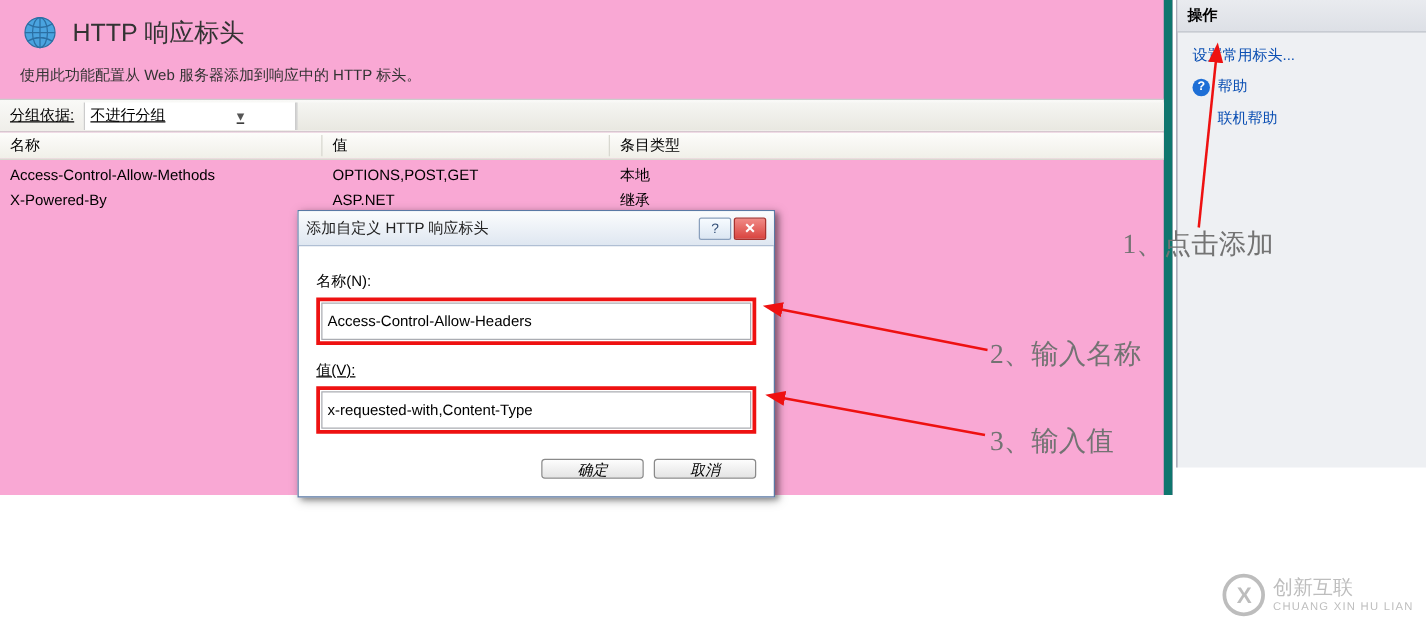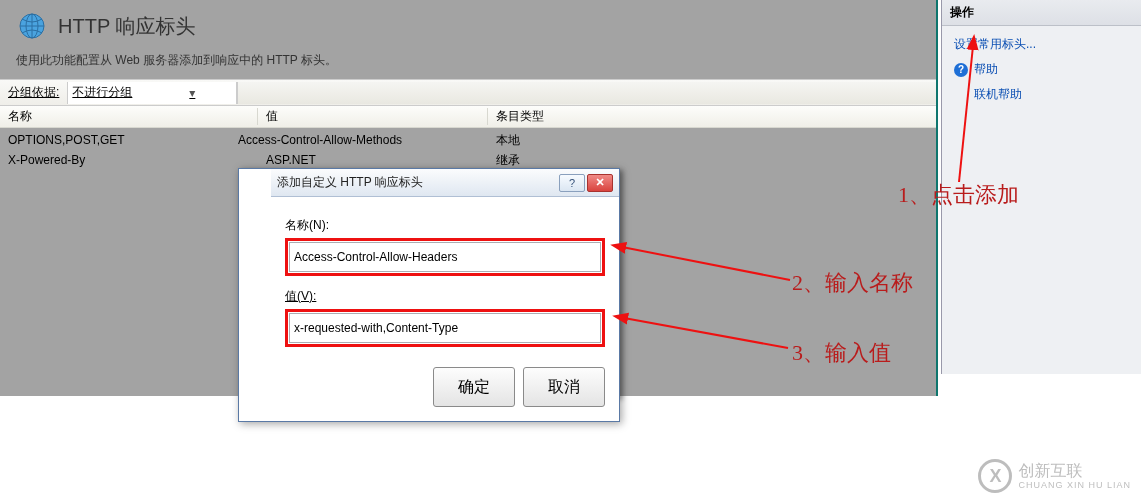--- a/index.html
+++ b/index.html
@@ -1,18 +1,18 @@
 <!DOCTYPE html>
 <html><head>
 <meta charset="utf-8">
 <style>
   * { box-sizing: border-box; margin: 0; padding: 0; font-family: "Microsoft YaHei", "Segoe UI", Tahoma, sans-serif; }
   body { width: 1141px; height: 501px; background: #fff; position: relative; overflow: hidden; font-size: 12px; }
 
-  .main-pane { position: absolute; left: 0; top: 0; width: 938px; height: 396px; background: #a3a3a3; border-right: 2px solid #0f766e; }
+  .main-pane { position: absolute; left: 0; top: 0; width: 938px; height: 396px; background: #f9a8d4; border-right: 7px solid #0f766e; }
   .header { display: flex; align-items: center; padding: 10px 16px 6px 16px; }
   .globe-icon { width: 32px; height: 32px; margin-right: 10px; position: relative; }
   .globe-icon svg { width: 32px; height: 32px; }
   .header-title { font-size: 20px; color: #333; }
   .subtitle { padding: 4px 16px 10px 16px; color: #333; font-size: 12px; }
 
   .group-row { display: flex; align-items: center; border-top: 1px solid #ccc; border-bottom: 1px solid #ccc; background: linear-gradient(#f9f9f7,#efeee9); text-decoration: underline; }
   .group-label { padding: 4px 8px; }
   .group-select { display:flex; align-items:center; border-left:1px solid #ccc; border-right:1px solid #ccc; height: 22px; padding: 0 4px; background:#fff; }
   .group-select span { min-width: 80px; }
@@ -34,34 +34,34 @@
   
   .action-pane { position:absolute; right:0; top:0; width: 200px; height: 374px; background:#eef0f3; border-left: 1px solid #99a; }
   .action-header { background: linear-gradient(#e9ebef,#dde0e6); border-bottom:1px solid #bcc0c8; padding: 4px 8px; font-weight: bold; font-size:12px; }
   .action-list { padding: 6px 6px; }
   .action-item { color:#0b4fb3; padding: 4px 6px; cursor:pointer; display:flex; align-items:center; gap:6px; }
   .help-icon { width:14px; height:14px; border-radius:50%; background:#1e6fd6; display:flex; align-items:center; justify-content:center; color:#fff; font-size:10px; font-weight:bold; }
   .red-box { border: 2px solid #e11; }
 
   
   .dialog-shadow { position:absolute; left:241px; top:170px; width:382px; height:230px; background:rgba(0,0,0,0.25); filter: blur(2px); }
-  .dialog { position:absolute; left:238px; top:168px; width:382px; background:#fff; border:1px solid #5a79a5; box-shadow: 2px 2px 8px rgba(0,0,0,0.35); padding-left: 32px; }
+  .dialog { position:absolute; left:238px; top:168px; width:382px; background:#fff; border:1px solid #5a79a5; box-shadow: 2px 2px 8px rgba(0,0,0,0.35); }
   .titlebar { height:28px; background: linear-gradient(#fbfcfd,#dfe7f1); display:flex; align-items:center; padding: 0 6px; border-bottom:1px solid #b0bfd4; }
   .titlebar-title { flex:1; font-size:12px; color:#222; }
   .tb-btn { width:26px; height:18px; border:1px solid #8aa0bd; background: linear-gradient(#f7fbff,#dbe6f2); margin-left:2px; display:flex; align-items:center; justify-content:center; font-size:11px; color:#36527a; cursor:pointer; border-radius:2px; }
   .tb-close { background: linear-gradient(#f08a86,#d9433e); border-color:#a8322e; color:#fff; font-weight:bold; }
   .dialog-body { padding: 14px 14px 10px 14px; }
   .field-label { font-size:12px; margin: 6px 0 4px 0; }
   .field-input-wrap { border:3px solid #e11; padding:1px; }
   .field-input { width:100%; height: 30px; border:1px solid #abadb3; padding: 2px 4px; font-size:12px; background:#fff; }
   .dialog-buttons { display:flex; justify-content:flex-end; gap:8px; padding: 10px 14px 14px 14px; }
-  .win-btn { width: 82px; height:40px; border:1px solid #8a8a8a; background: linear-gradient(#fdfdfd,#e4e4e4); border-radius:3px; font-size:16px; cursor:pointer; }
+  .win-btn { width: 82px; height:16px; border:1px solid #8a8a8a; background: linear-gradient(#fdfdfd,#e4e4e4); border-radius:3px; font-size:12px; cursor:pointer;font-style:italic; }
 
   
-  .anno { position:absolute; color:#b91c1c; font-family: "SimSun","KaiTi",serif; font-size: 22px; }
+  .anno { position:absolute; color:#737373; font-family: "SimSun","KaiTi",serif; font-size: 22px; }
   .anno-line { stroke:#e11; stroke-width:2; fill:none; }
   .anno-head { fill:#e11; }
   .overlay-svg { position:absolute; left:0; top:0; width:1141px; height:501px; pointer-events:none; }
 
   
   .logo { position:absolute; right:10px; bottom:8px; display:flex; align-items:center; gap:6px; color:#888; font-size:14px; opacity:0.55; }
   .logo-mark { width:34px; height:34px; border:3px solid #888; border-radius:50%; display:flex; align-items:center; justify-content:center; font-weight:bold; font-size:18px; }
   .logo-text { line-height:1.1; font-size:16px; }
   .logo-sub { font-size:9px; letter-spacing:1px;text-align:right; }
 </style>
@@ -91,22 +91,22 @@
   </div>
 
   <div class="col-headers">
     <div class="col c-name">名称</div>
     <div class="col c-value">值</div>
     <div class="col c-type">条目类型</div>
   </div>
 
   <div class="rows">
     <div class="row">
+      <div class="col c-name">Access-Control-Allow-Methods</div>
       <div class="col c-value">OPTIONS,POST,GET</div>
-      <div class="col c-name">Access-Control-Allow-Methods</div>
       <div class="col c-type">本地</div>
     </div>
     <div class="row">
       <div class="col c-name">X-Powered-By</div>
       <div class="col c-value">ASP.NET</div>
       <div class="col c-type">继承</div>
     </div>
   </div>
 </div>
 

